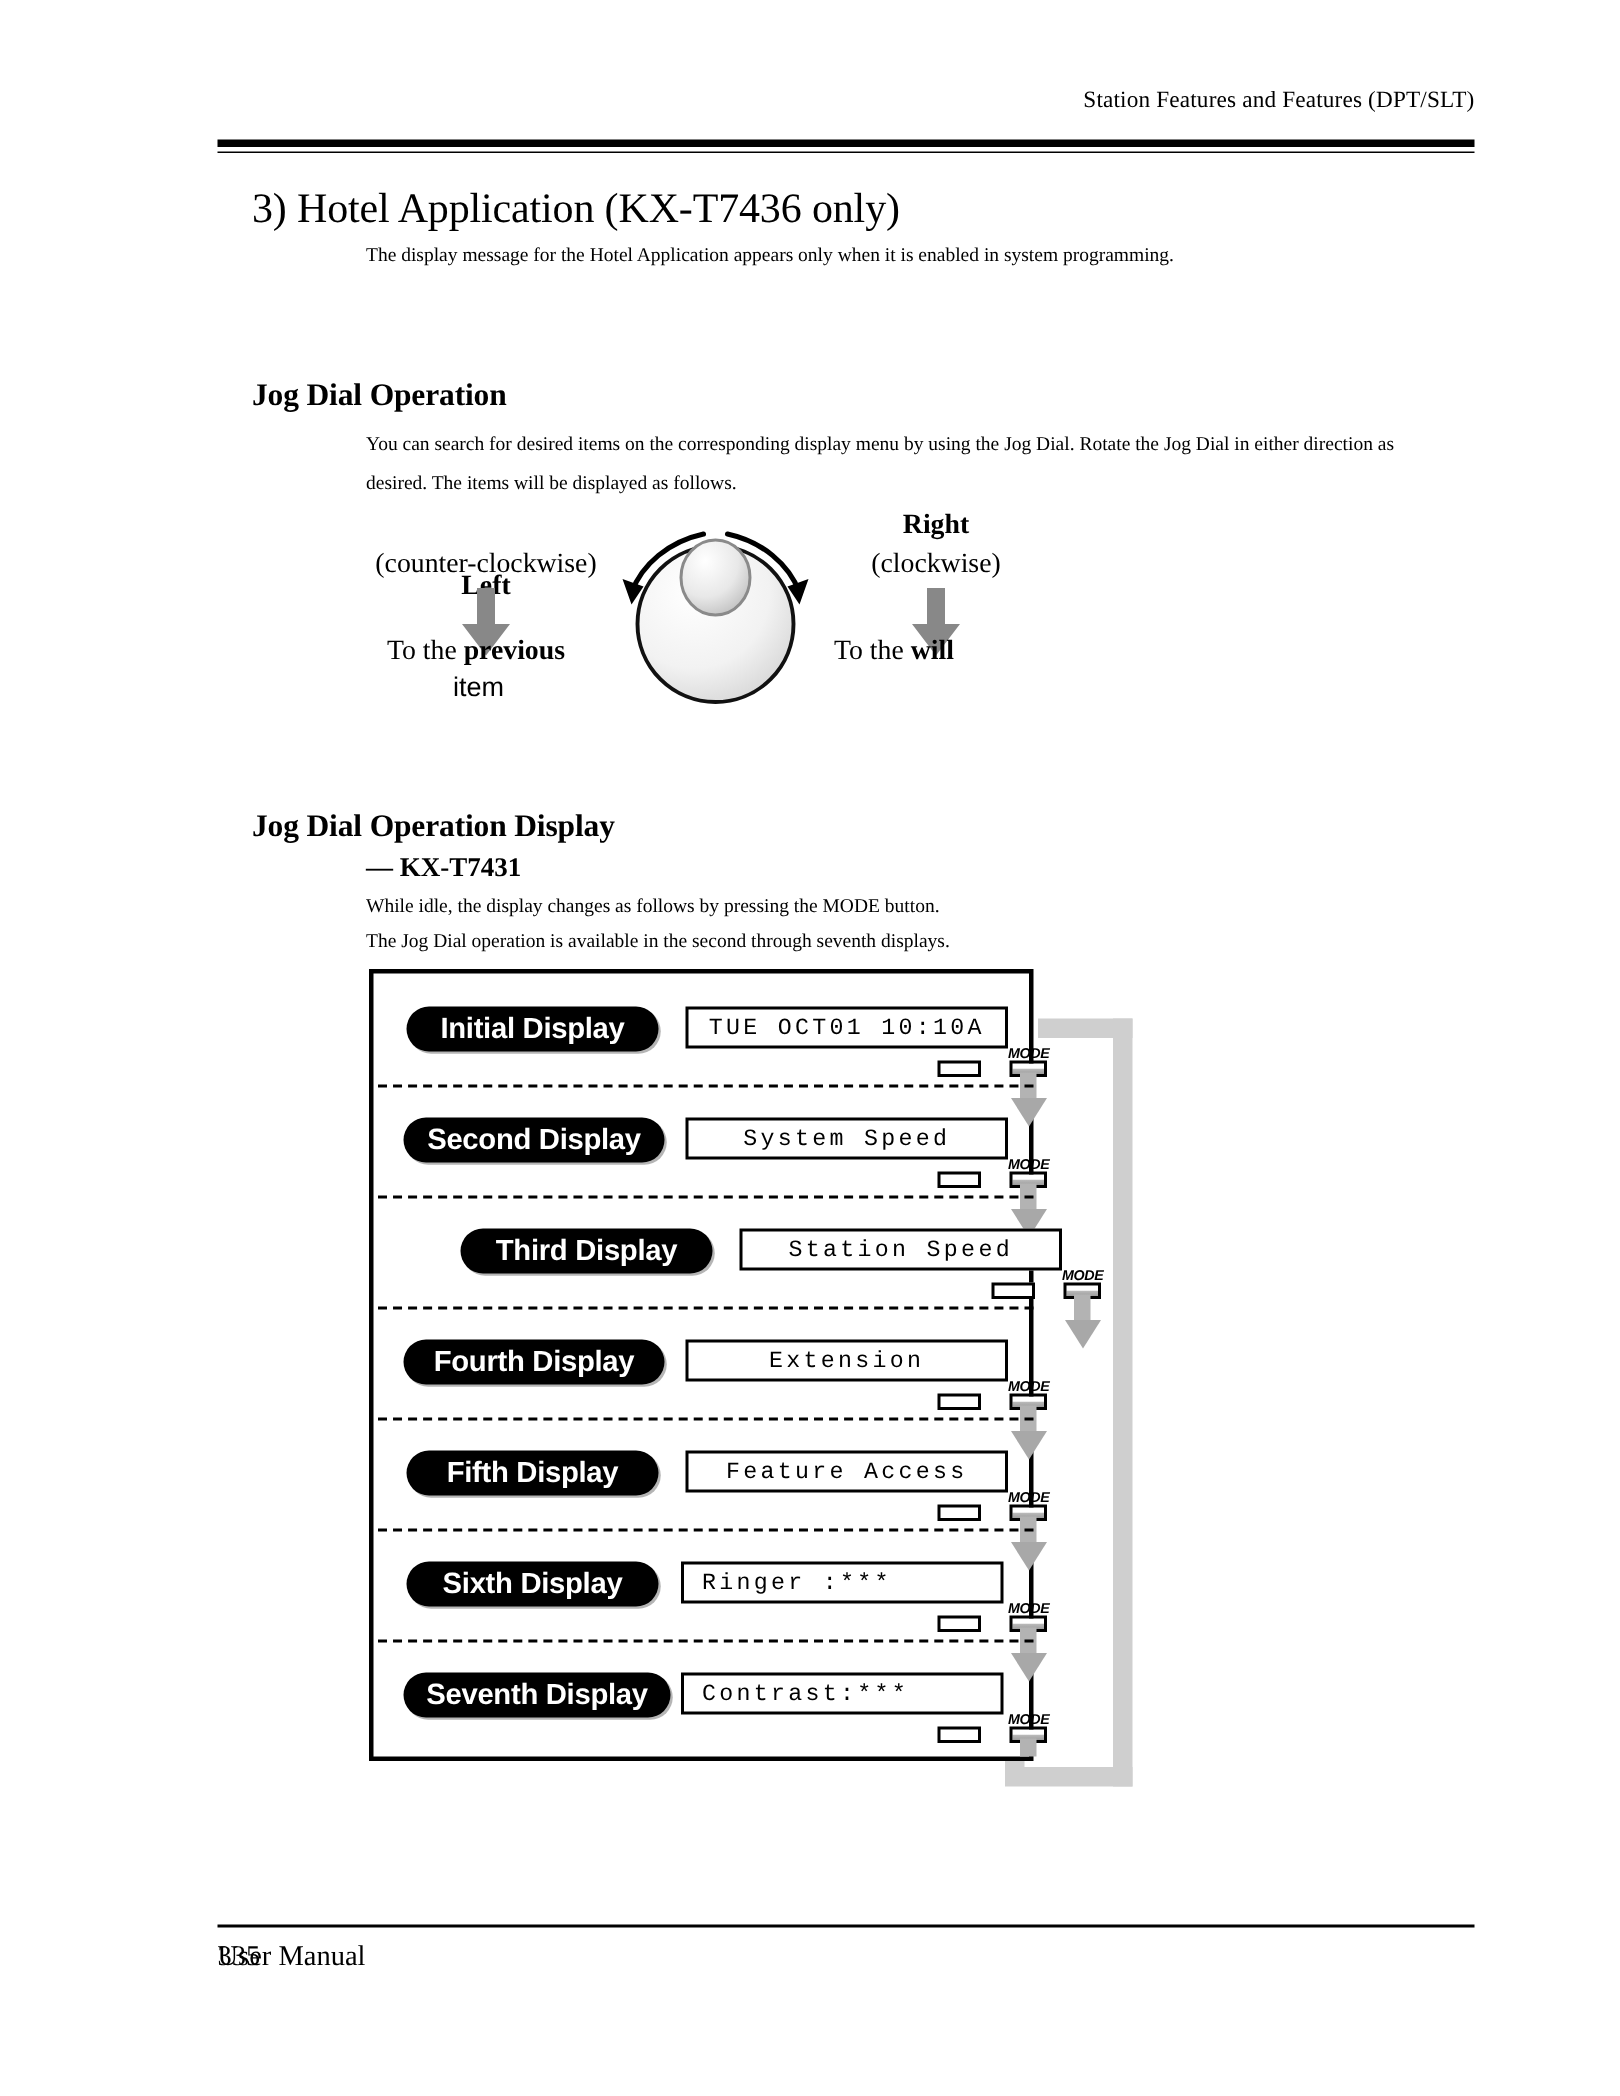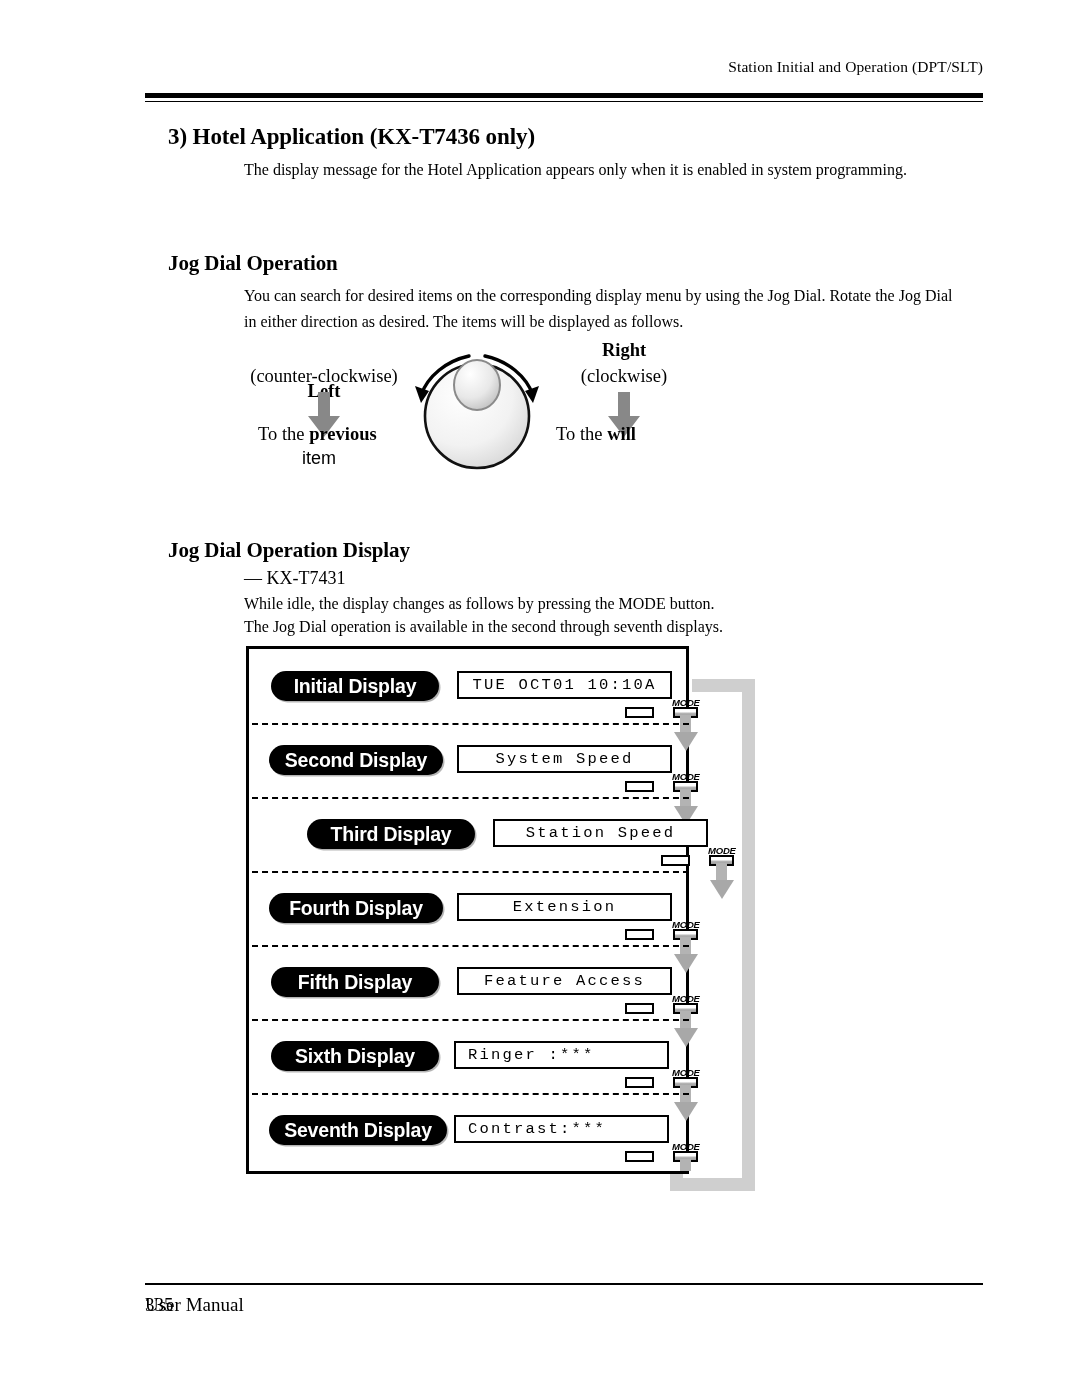--- a/index.html
+++ b/index.html
@@ -41,47 +41,47 @@
     left: 145px;
     width: 838px;
     height: 1px;
     background: #000;
   }
 
   
   .h-numbered {
     position: absolute;
     left: 168px;
-    font-size: 23px;
-    font-weight: bold;
+    font-size: 28px;
+    font-weight: normal;
     font-family: "Liberation Serif", serif;
     letter-spacing: -0.1px;
     white-space: nowrap;
   }
   .h-section {
     position: absolute;
     left: 168px;
     font-size: 21px;
     font-weight: bold;
     font-family: "Liberation Serif", serif;
     letter-spacing: -0.1px;
     white-space: nowrap;
   }
   .h-model {
     position: absolute;
     left: 244px;
     font-size: 18px;
-    font-weight: normal;
+    font-weight: bold;
     font-family: "Liberation Serif", serif;
     white-space: nowrap;
   }
   .body-text {
     position: absolute;
     left: 244px;
-    font-size: 16px;
+    font-size: 13px;
     line-height: 26px;
     font-family: "Liberation Serif", serif;
     width: 740px;
   }
 
   
   .jog-fig { position: absolute; left: 244px; top: 336px; width: 460px; height: 145px; }
   .jog-label {
     position: absolute;
     font-size: 18.5px;
@@ -241,21 +241,21 @@
     left: 145px;
     width: 838px;
     text-align: left;
     font-size: 19px;
     font-family: "Liberation Serif", serif;
   }
 </style>
 </head>
 <body>
 
-<div class="page-header">Station Initial and Operation (DPT/SLT)</div>
+<div class="page-header">Station Features and Features (DPT/SLT)</div>
 <div class="rule-thick"></div>
 <div class="rule-thin"></div>
 
 <div class="h-numbered" style="top:124px;">3) Hotel Application (KX-T7436 only)</div>
 <div class="body-text" style="top:157px; width:705px;">The display message for the Hotel Application appears only when it is enabled in system programming.</div>
 
 <div class="h-section" style="top:251px;">Jog Dial Operation</div>
 <div class="body-text" style="top:283px; width:720px;">You can search for desired items on the corresponding display menu by using the Jog Dial. Rotate the Jog Dial in either direction as desired. The items will be displayed as follows.</div>
 
 <div class="jog-fig">

